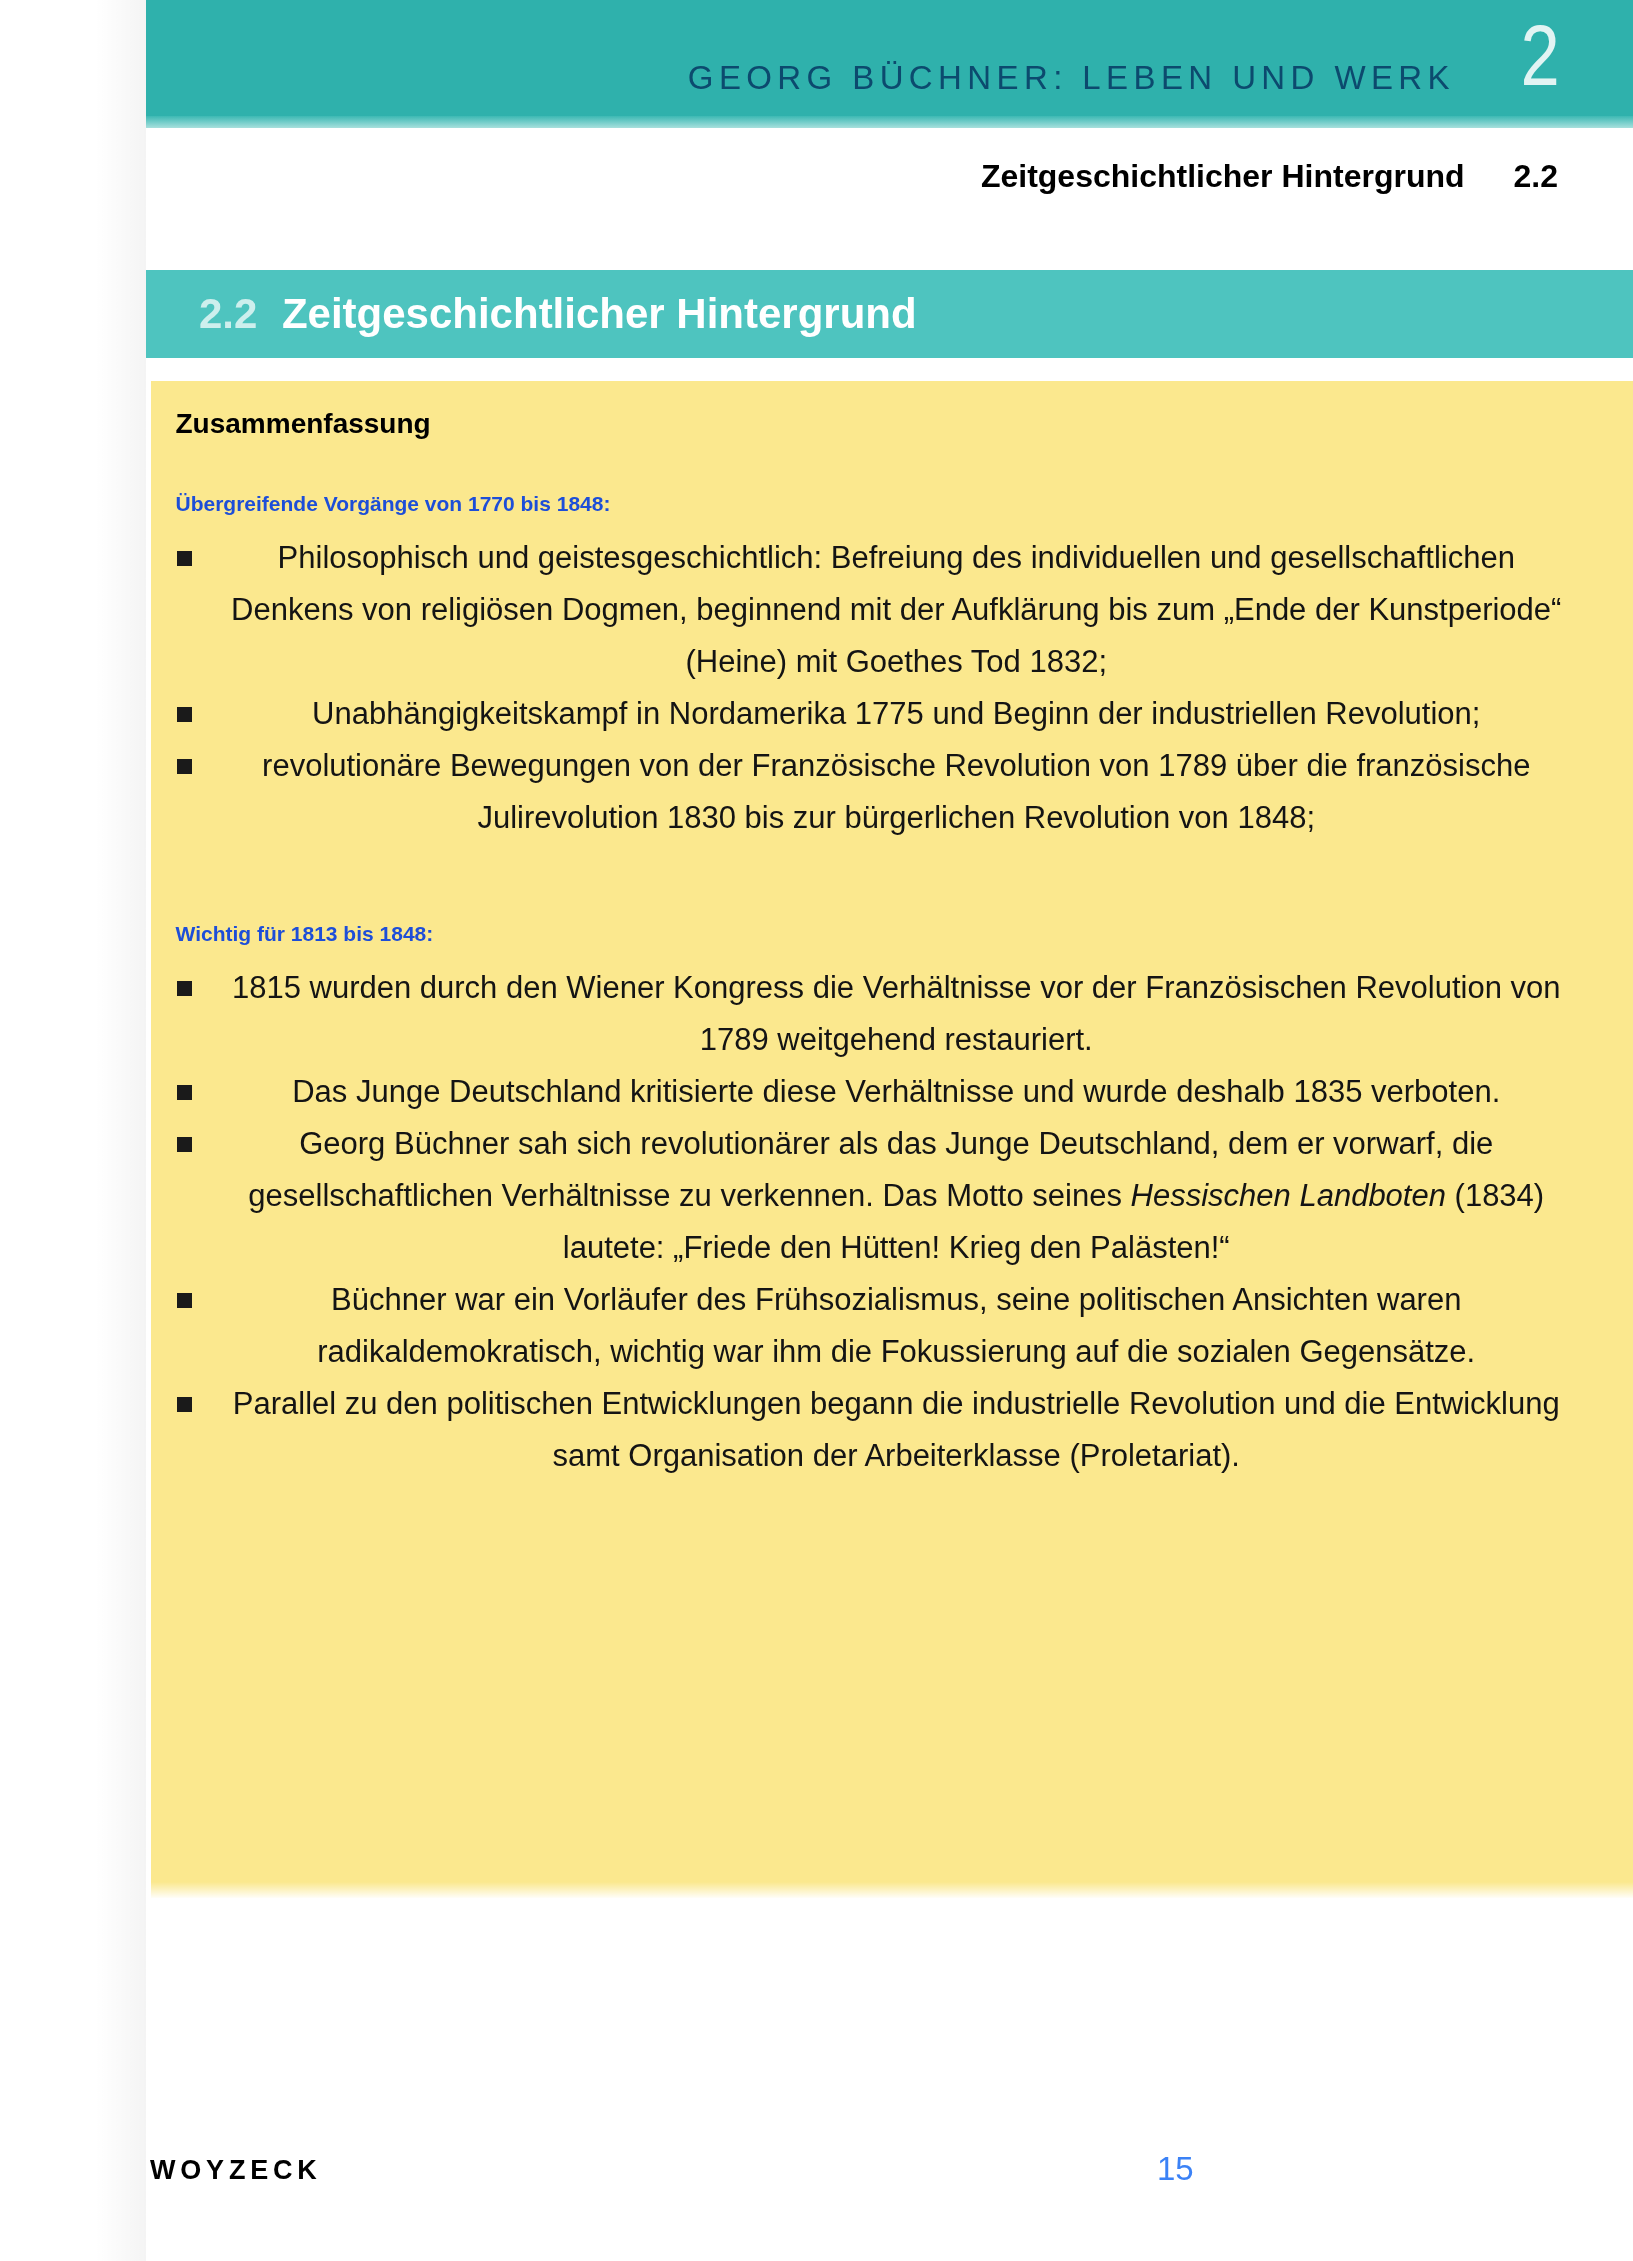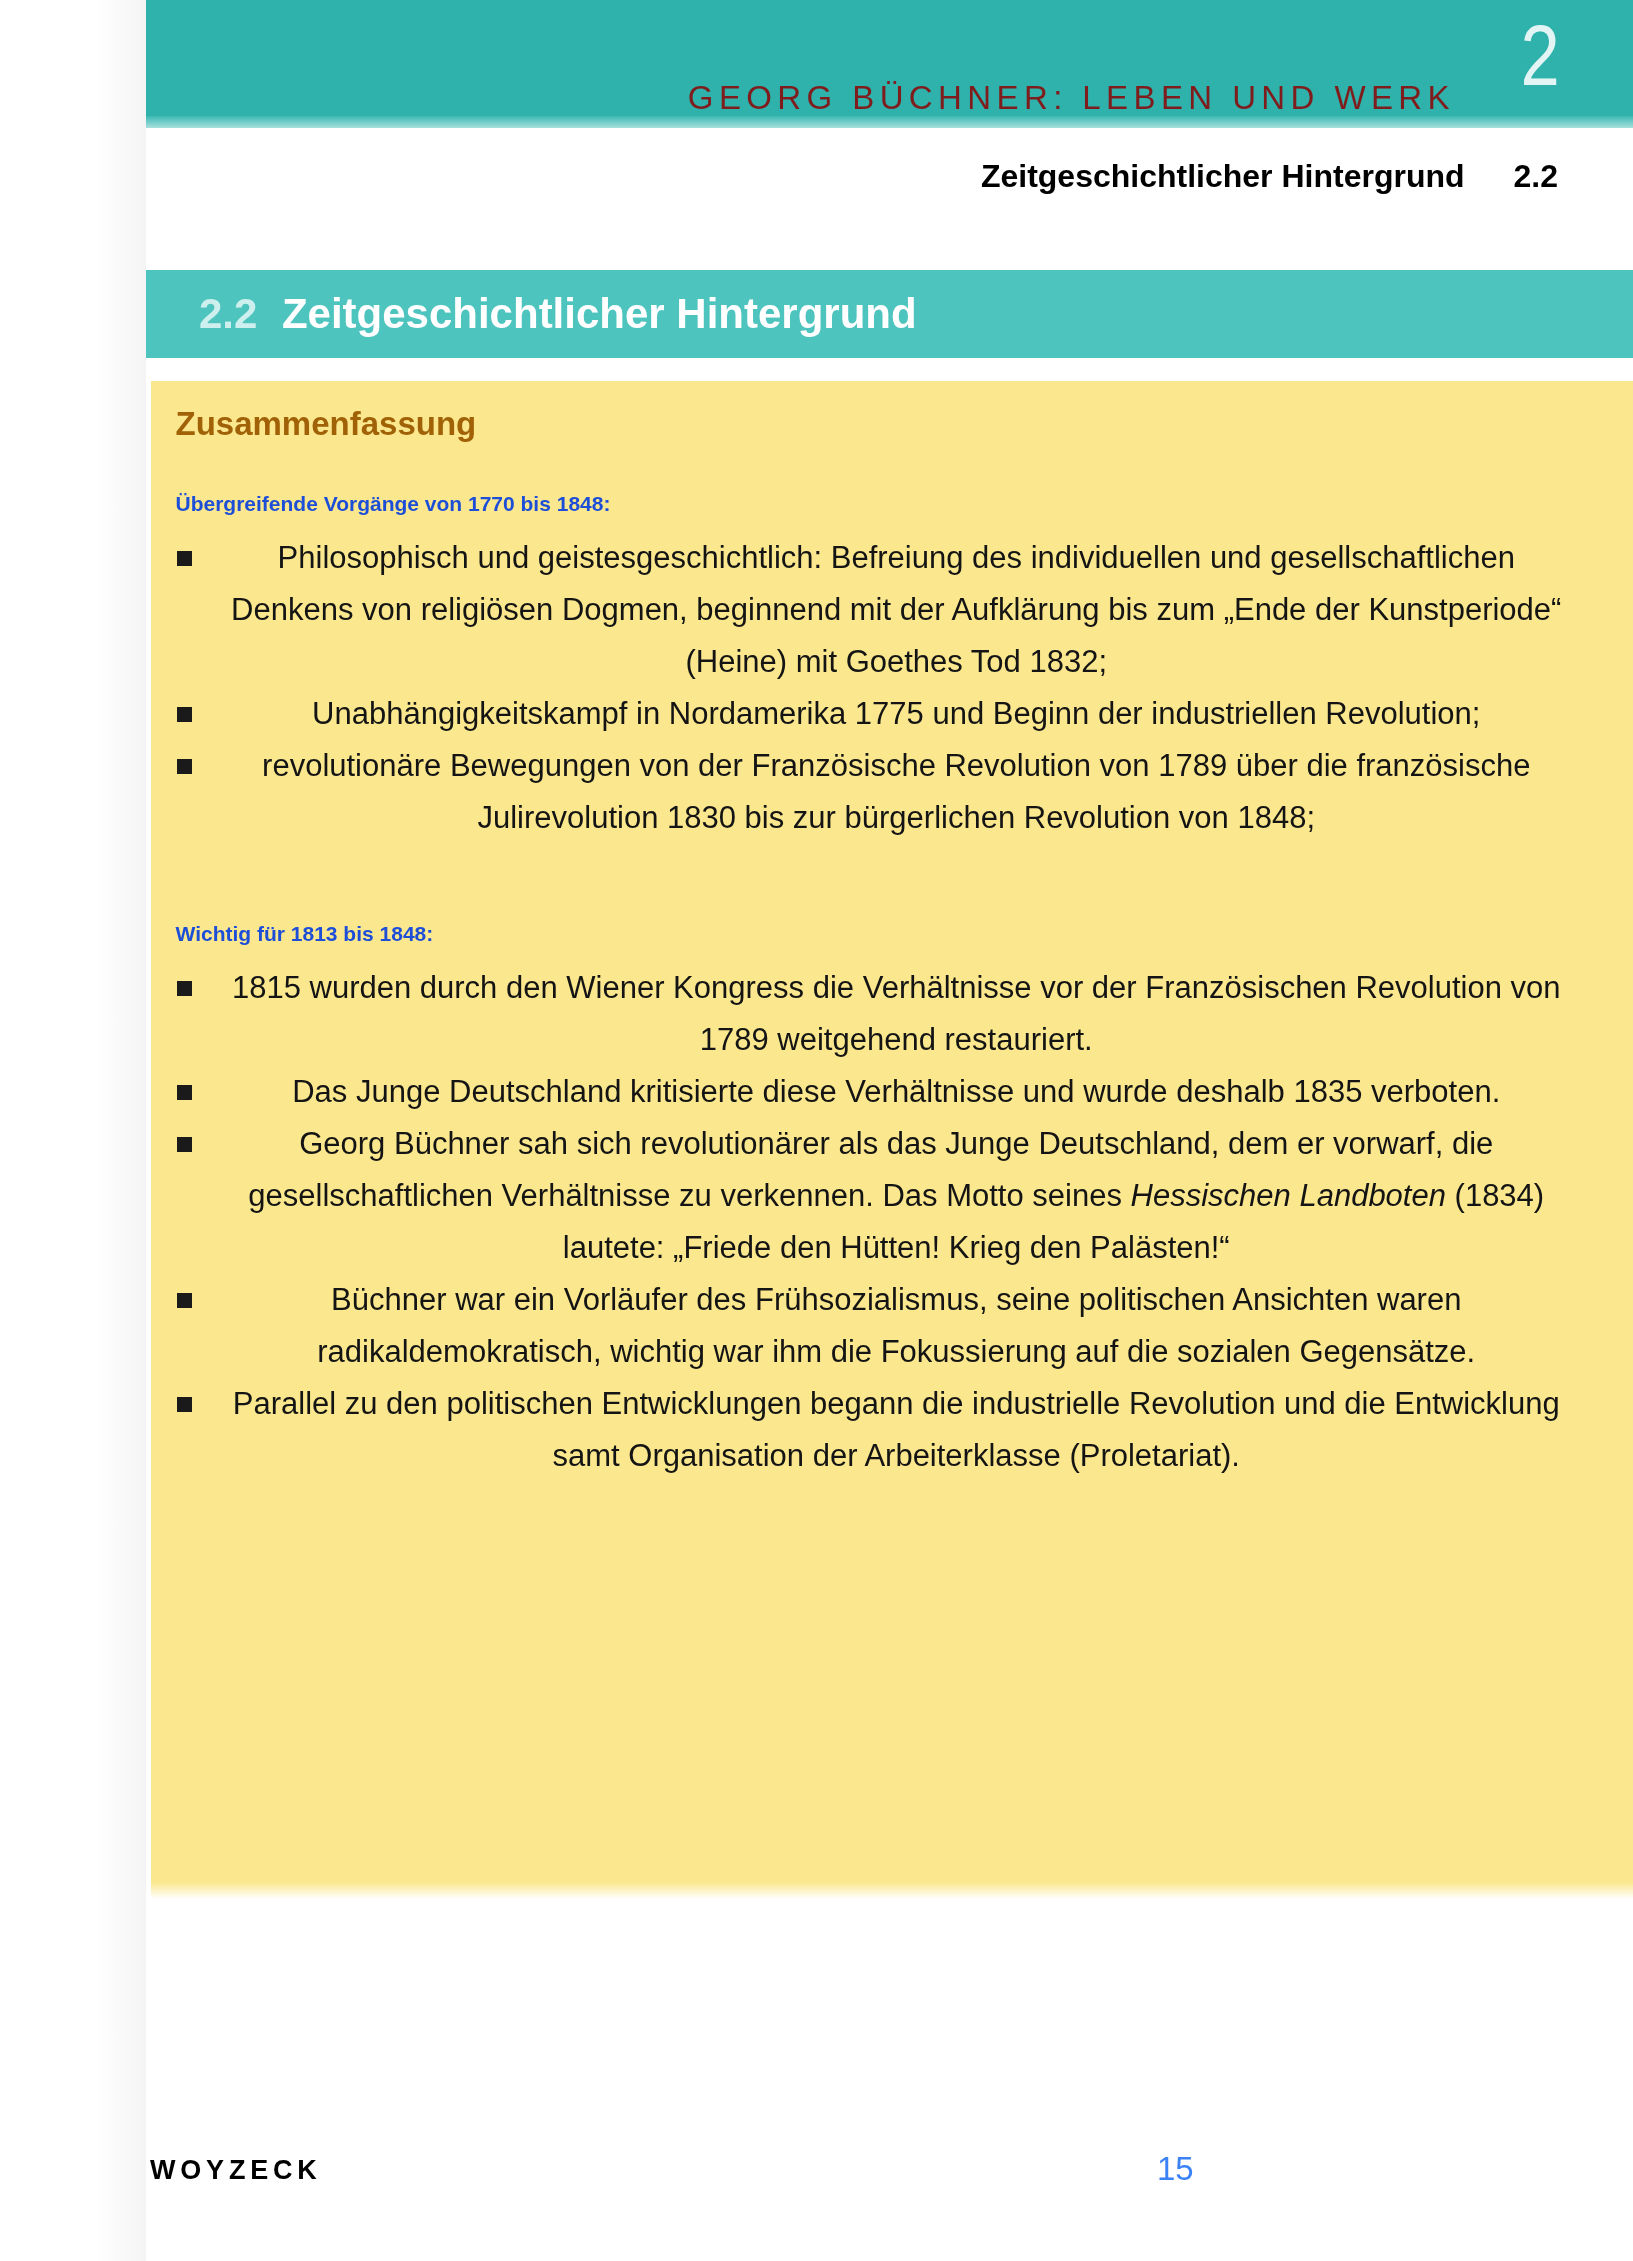--- a/index.html
+++ b/index.html
@@ -22,21 +22,21 @@
     position:absolute;left:146px;top:0;width:1487px;height:116px;
     background:#2fb1ac;
   }
   .top-bar-strip{
     position:absolute;left:146px;top:116px;width:1487px;height:12.2px;
     background:linear-gradient(to bottom,#3db9b4,#a8e0dd);
   }
   .top-bar-title{
     position:absolute;right:178px;top:59px;
     font-size:33px;font-weight:400;letter-spacing:5.4px;
-    color:#7f1d1d;white-space:nowrap;margin-top:20px;
+    color:#0c4a6e;white-space:nowrap;
   }
   .chapter-num{
     position:absolute;right:73px;top:12.2px;
     font-size:86px;line-height:1;font-weight:400;color:#e2f4f3;
     transform:scaleX(0.82);transform-origin:right center;
   }
   
   .breadcrumb{
     position:absolute;right:75px;top:158px;
     display:flex;align-items:baseline;
@@ -63,21 +63,21 @@
     background:#fbe88e;
     box-sizing:border-box;
     padding:24.5px 65px 0 24.5px;
   }
   .summary-box::after{ 
     content:"";position:absolute;left:0;bottom:-1.4px;width:100%;height:17.7px;
     background:linear-gradient(to bottom,rgba(251,232,142,0),#ffffff);
   }
   .box-heading{
     margin:0 0 42px 0;
-    font-size:33px;font-weight:700;color:#a16207;line-height:35px;
+    font-size:28px;font-weight:700;color:#000000;line-height:35px;
   }
   .group-heading{
     margin:0 0 8.2px 0;
     font-size:21px;font-weight:700;color:#1d4ed8;line-height:41px;
   }
   .group + .group{margin-top:69px;}
   .bullet-list{list-style:none;margin:0;padding:0;text-align:center;}
   .bullet-list li{
     position:relative;
     padding-left:49px;

